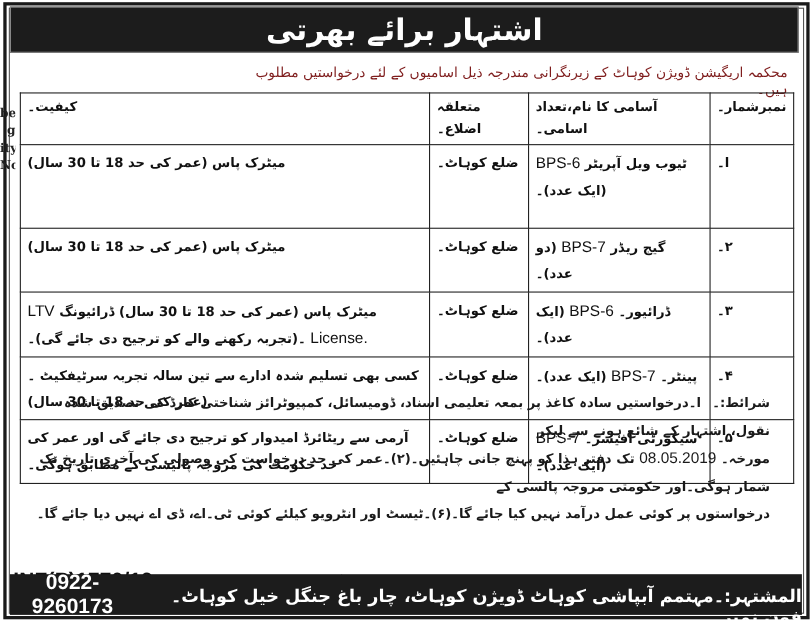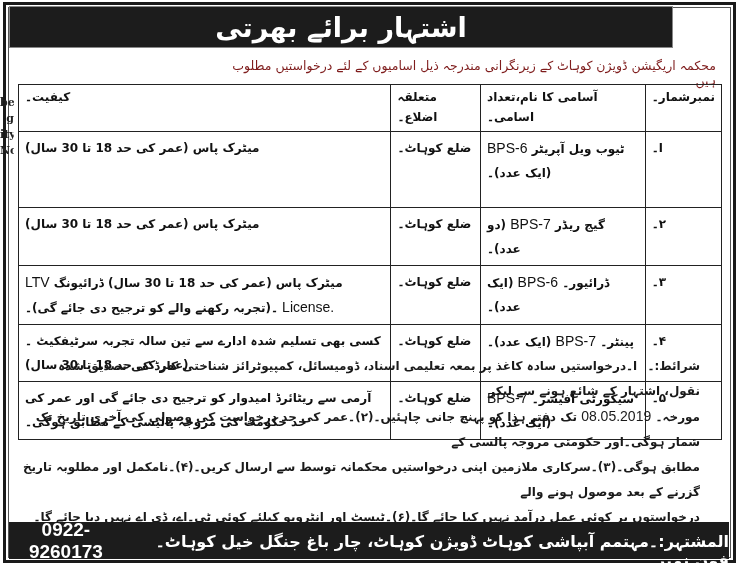--- a/index.html
+++ b/index.html
@@ -11,21 +11,21 @@
     border: 3px solid #1a1a1a; outline: 1px solid #555; outline-offset: -6px;
   }
   .left-bleed {
     position: absolute; left: 0; top: 95px; width: 14px; height: 100px;
     font-family: "DejaVu Serif", serif; font-size: 11px; font-weight: bold;
     line-height: 16px; color: #222; overflow: hidden; text-align: right;
   }
   .left-bleed span { display: block; }
 
   .title-bar {
-    position: absolute; left: 9px; top: 6px; width: 664px; height: 42px;
+    position: absolute; left: 9px; top: 6px; width: 717px; height: 42px;
     background: #1c1c1c; border: 1px solid #888;
     display: flex; align-items: center; justify-content: center;
   }
   .title-bar .title {
     color: #ffffff; font-size: 27px; font-weight: bold; direction: rtl;
     letter-spacing: 0.5px;
   }
 
   .intro {
     position: absolute; right: 22px; top: 58px; width: 500px;
@@ -173,21 +173,20 @@
 <div class="conditions">
   <p>
     <span class="lbl">شرائط:۔</span>
     <span>ا۔درخواستیں سادہ کاغذ پر بمعہ تعلیمی اسناد، ڈومیسائل، کمپیوٹرائز شناختی کارڈ کی تصدیق شدہ نقول، اشتہار کے شائع ہونے سے لیکر</span>
   </p>
   <p>
     <span>مورخہ۔</span>
     <span class="latin">08.05.2019</span>
     <span>تک دفتر ہذا کو پہنچ جانی چاہئیں۔(۲)۔عمر کی حد درخواست کی وصولی کی آخری تاریخ تک شمار ہوگی۔اور حکومتی مروجہ پالسی کے</span>
   </p>
-  <p>مطابق ہوگی۔(۳)۔سرکاری ملازمین اپنی درخواستیں محکمانہ توسط سے ارسال کریں۔(۴)۔نامکمل اور مطلوبہ تاریخ گزرنے کے بعد موصول ہونے والے</p>
   <p>درخواستوں پر کوئی عمل درآمد نہیں کیا جائے گا۔(۶)۔ٹیسٹ اور انٹرویو کیلئے کوئی ٹی۔اے، ڈی اے نہیں دیا جائے گا۔</p>
 </div>
 
 <div class="note-row">
   <span class="inf-ref">INF(P)1770/19</span>
   <span class="note">(نوٹ:۔صرف شارٹ لسٹڈ امیدواروں کو ٹسٹ اور انٹرویو کیلئے بلایا جائے گا)۔</span>
 </div>
 
 <div class="footer-bar">
   <span class="advertiser">المشتہر:۔مہتمم آبپاشی کوہاٹ ڈویژن کوہاٹ، چار باغ جنگل خیل کوہاٹ۔فون نمبر</span>

